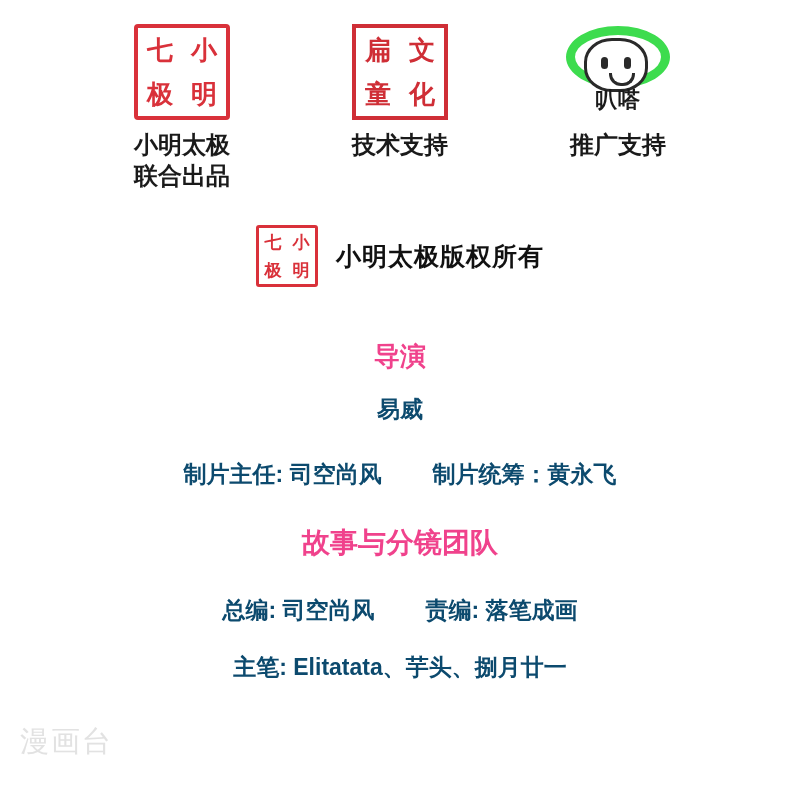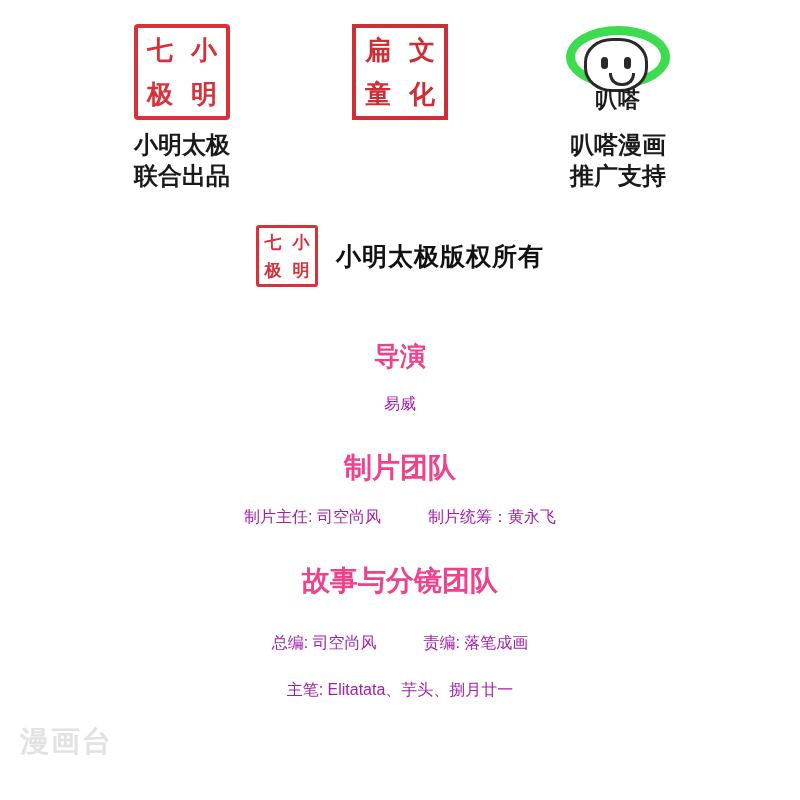--- a/index.html
+++ b/index.html
@@ -186,36 +186,36 @@
   .credit-head {
     color: #f0428c;
     font-weight: bold;
     font-size: 26px;
     margin: 10px 0 20px 0;
   }
   .credit-head.big {
     font-size: 28px;
   }
   .credit-line {
-    font-size: 16px;
-    font-weight: normal;
-    color: #a21caf;
+    font-size: 23px;
+    font-weight: bold;
+    color: #0c4a6e;
     margin: 0 0 34px 0;
   }
   .credit-line .gap { display: inline-block; width: 38px; }
   .credit-line.tight { margin-bottom: 26px; margin-top: 33px; }
 
   
   .watermark {
     position: absolute;
     left: 20px;
     bottom: 38px;
     font-size: 29px;
     color: #e2e2e2;
-    font-weight: bold;
+    font-weight: normal;
     letter-spacing: 2px;
   }
 </style>
 </head>
 <body>
 
 <div class="logo-row">
 
   <div class="logo-block">
     <div class="seal">
@@ -231,35 +231,35 @@
   </div>
 
   <div class="logo-block">
     <div class="seal-b">
       <span>扁</span>
       <span>文</span>
       <span>童</span>
       <span>化</span>
     </div>
     <div class="logo-caption">
+      <div>技术支持</div>
     </div>
   </div>
 
   <div class="logo-block">
     <div class="mascot">
       <div class="ring"></div>
       <div class="face">
         <div class="eye l"></div>
         <div class="eye r"></div>
         <div class="mouth"></div>
       </div>
       <div class="mtext">叭嗒</div>
     </div>
     <div class="logo-caption">
-      <div>叭嗒漫画</div>
       <div>推广支持</div>
     </div>
   </div>
 
 </div>
 
 <div class="copyright-row">
   <div class="seal-small">
     <span>七</span>
     <span>小</span>
@@ -267,21 +267,20 @@
     <span>明</span>
   </div>
   <div class="copyright-text">小明太极版权所有</div>
 </div>
 
 <div class="credits">
 
   <p class="credit-head">导演</p>
   <p class="credit-line">易威</p>
 
-  <p class="credit-head big">制片团队</p>
   <p class="credit-line">
     <span>制片主任: 司空尚风</span>
     <span class="gap"></span>
     <span>制片统筹：黄永飞</span>
   </p>
 
   <p class="credit-head big">故事与分镜团队</p>
   <p class="credit-line tight">
     <span>总编: 司空尚风</span>
     <span class="gap"></span>

